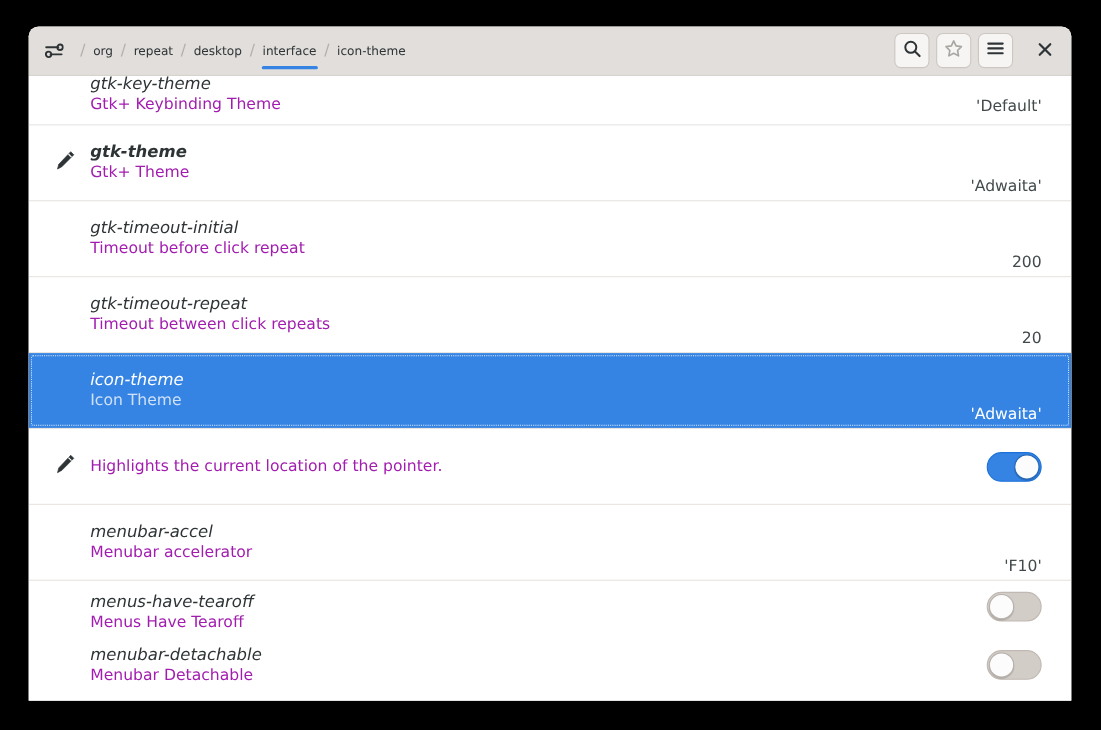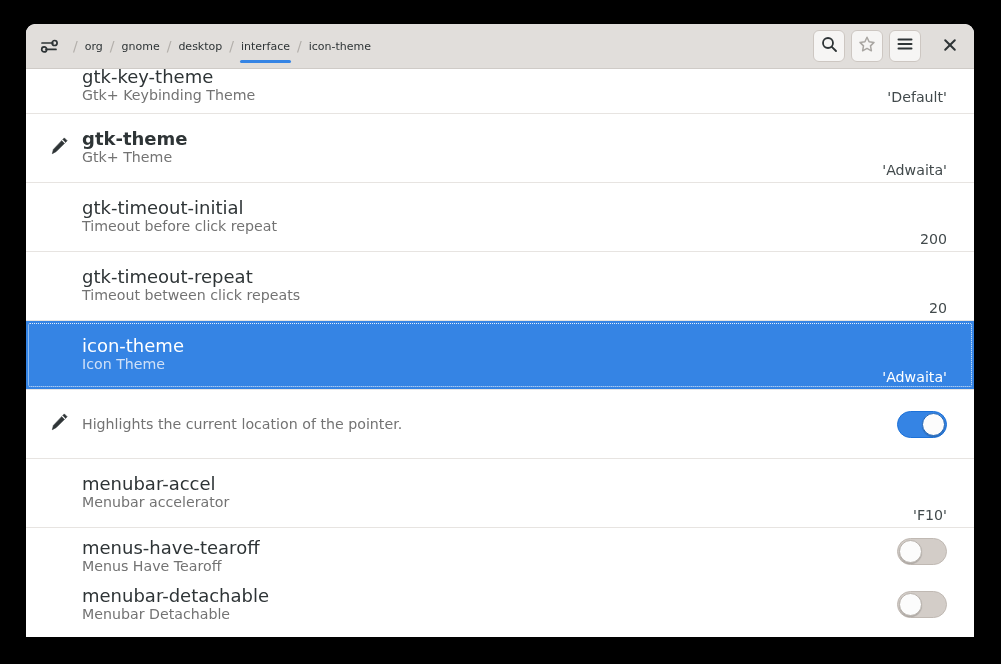--- a/index.html
+++ b/index.html
@@ -162,29 +162,30 @@
 
   .labels {
     flex: 1;
     display: flex;
     flex-direction: column;
     justify-content: center;
     min-width: 0;
   }
 
   .key-name {
-    font-size: 18px;
+    font-size: 15px;
     color: #2e3436;
     line-height: 19px;
     white-space: nowrap;
+    font-style: italic;
   }
   .key-name.bold { font-weight: bold; }
   .key-desc {
     font-size: 14.2px;
-    color: #737373;
+    color: #a21caf;
     line-height: 19px;
     white-space: nowrap;
   }
   .row.selected .key-name { color: #ffffff; }
   .row.selected .key-desc { color: #cfe0f7; }
 
   .value {
     font-size: 14.2px;
     color: #424a4c;
     text-align: right;
@@ -240,21 +241,21 @@
           <line x1="2" y1="6" x2="13" y2="6" stroke="#2e3436" stroke-width="1.7" stroke-linecap="round"></line>
           <circle cx="14.6" cy="6" r="2.5" fill="none" stroke="#2e3436" stroke-width="1.7"></circle>
           <line x1="6" y1="12.4" x2="16" y2="12.4" stroke="#2e3436" stroke-width="1.7" stroke-linecap="round"></line>
           <circle cx="4.2" cy="12.4" r="2.5" fill="none" stroke="#2e3436" stroke-width="1.7"></circle>
         </svg>
       </span>
 
       <span class="crumb sep">/</span>
       <span class="crumb">org</span>
       <span class="crumb sep">/</span>
-      <span class="crumb">gnome</span>
+      <span class="crumb">repeat</span>
       <span class="crumb sep">/</span>
       <span class="crumb">desktop</span>
       <span class="crumb sep">/</span>
       <span class="crumb active">interface</span>
       <span class="crumb sep">/</span>
       <span class="crumb">icon-theme</span>
     </div>
 
     <div id="hb-buttons">
 

